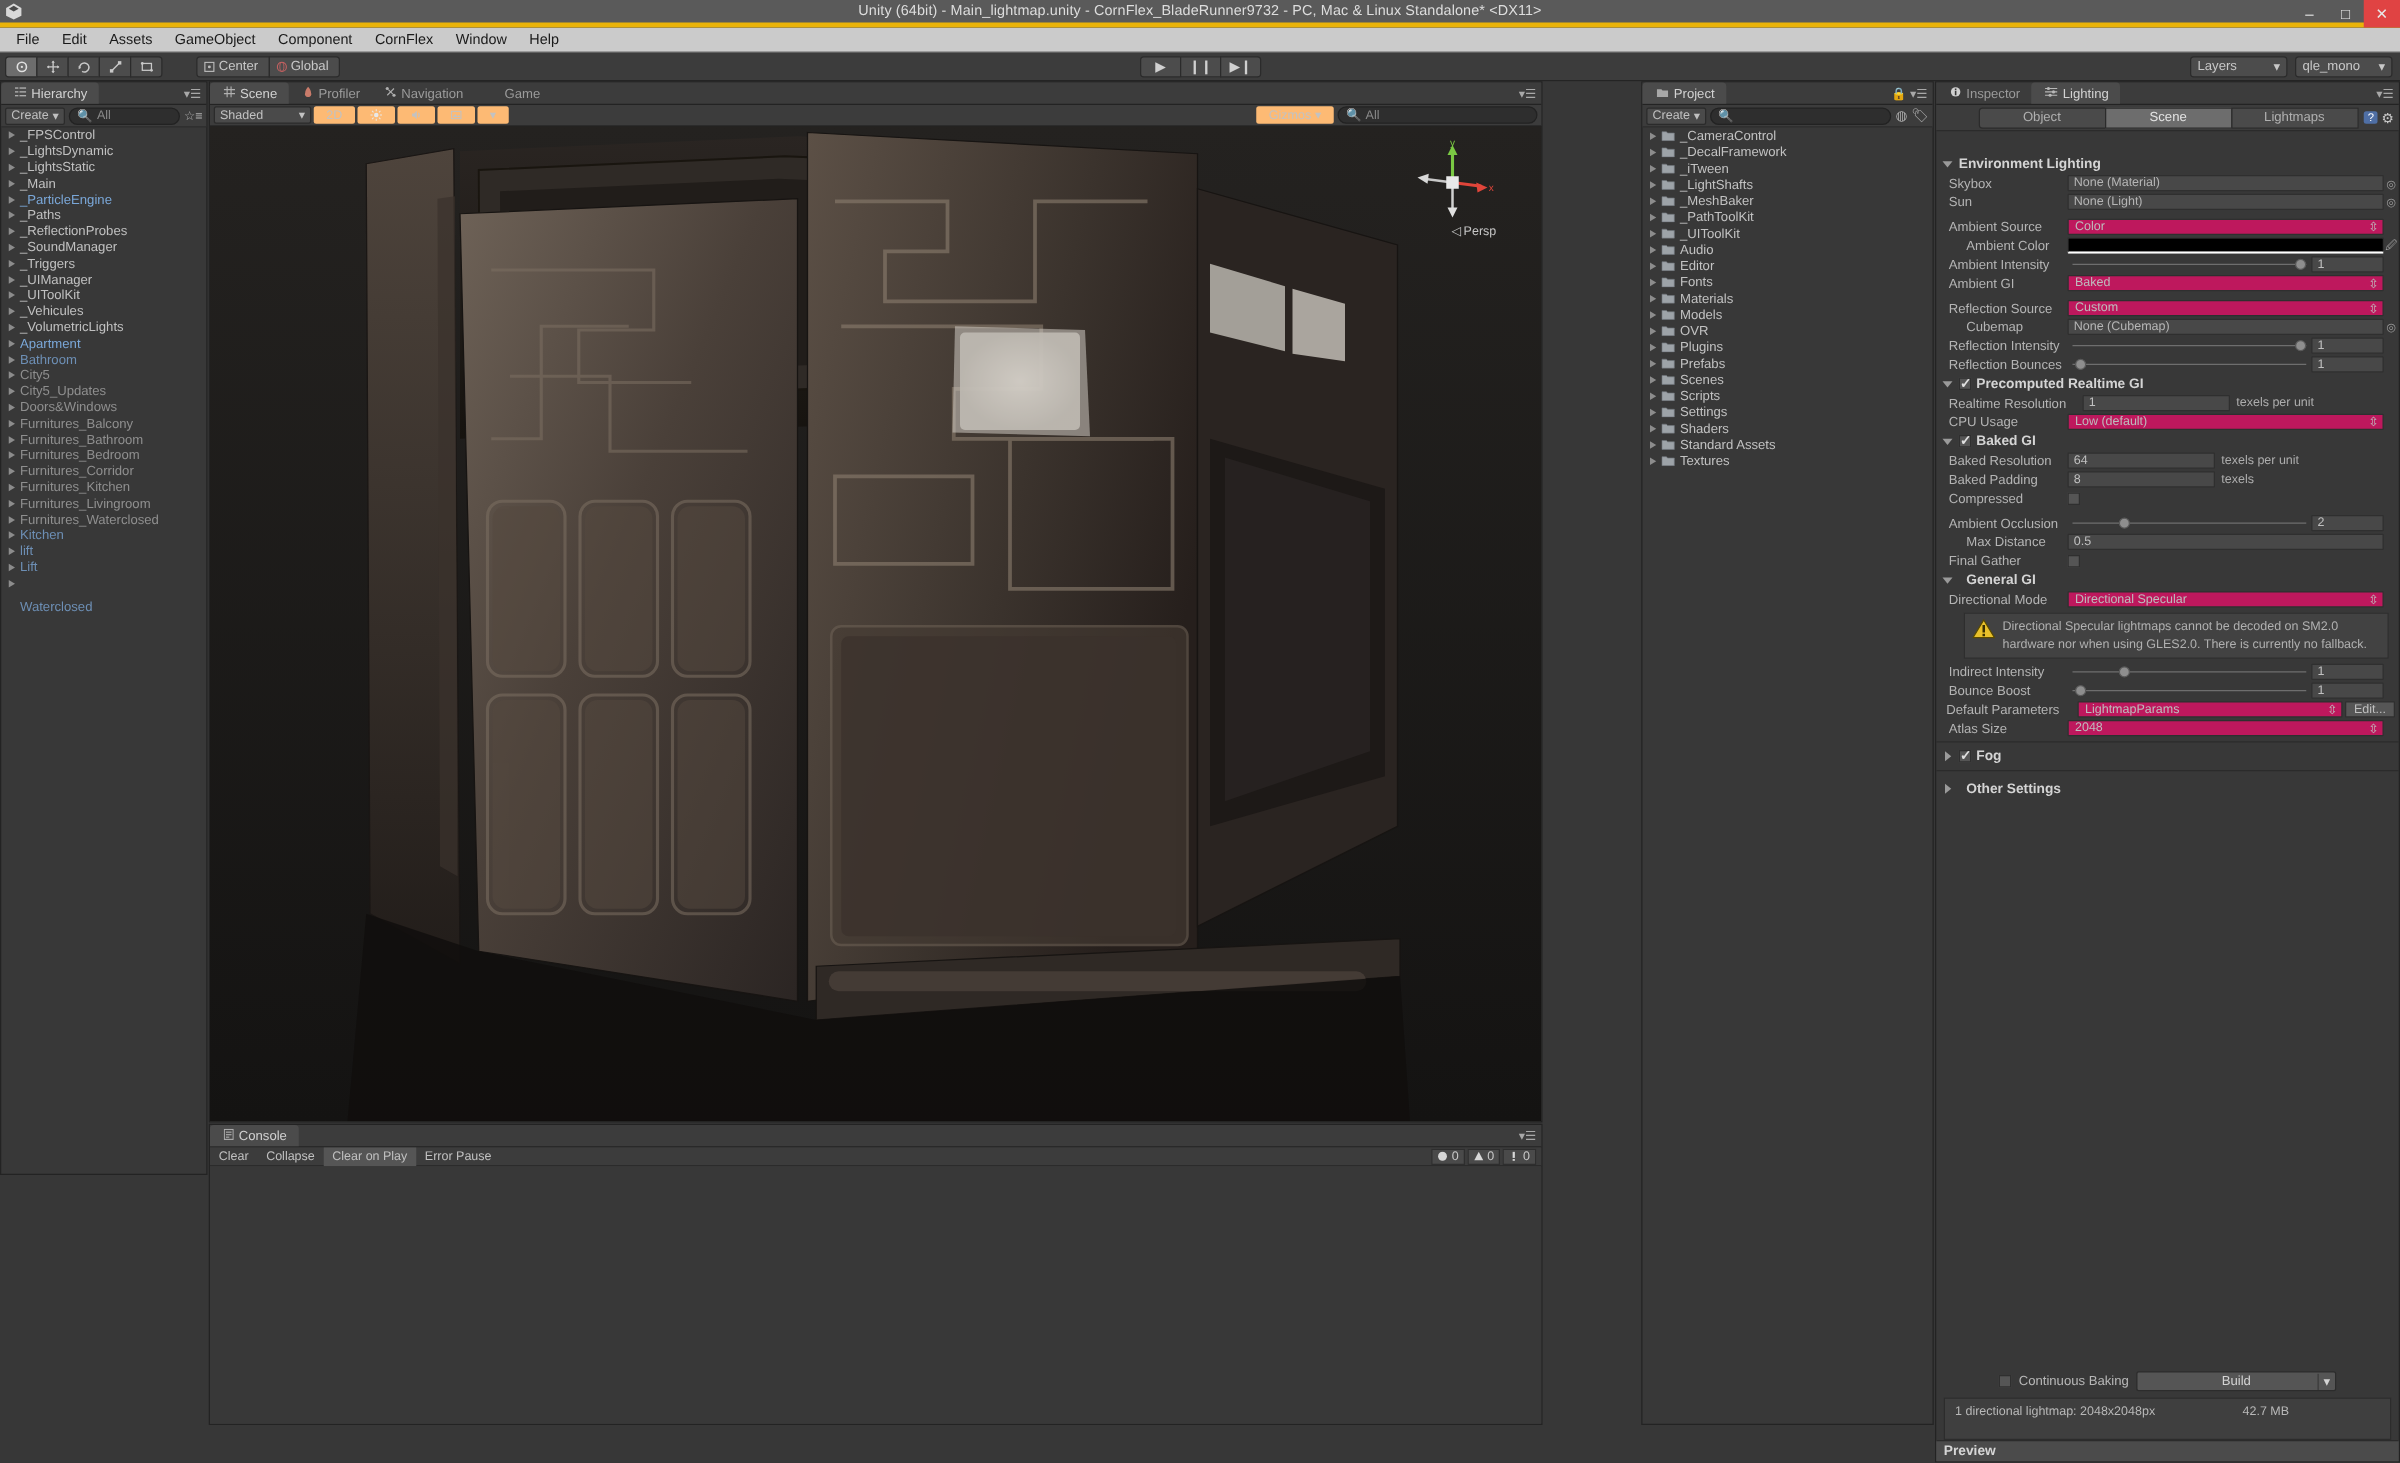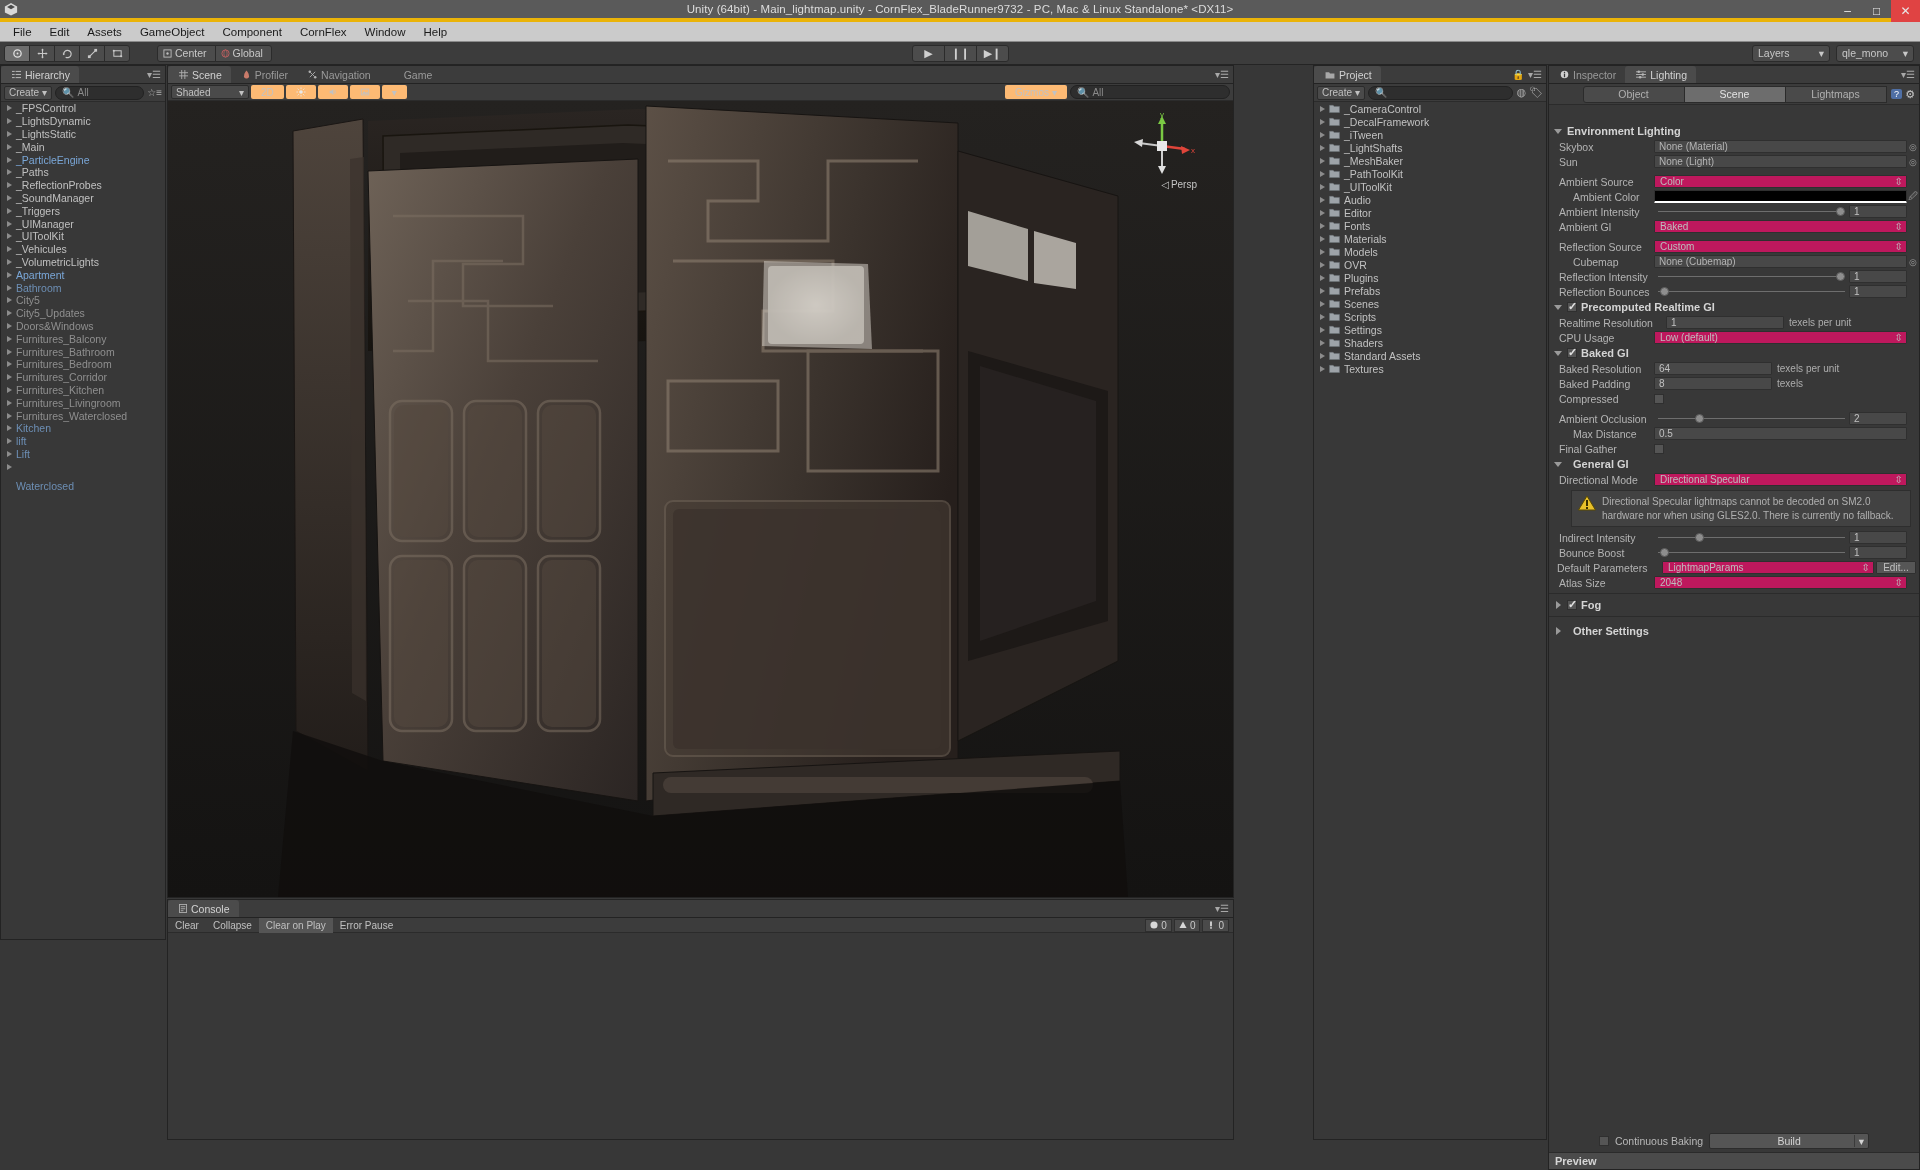--- a/index.html
+++ b/index.html
@@ -1120,17 +1120,21 @@
 
     <div class="insp-footer">
       <div class="bake-row">
         <span class="chk"></span>
         <span style="font-size:10.5px;">Continuous Baking</span>
         <div class="build-btn">
           <span>Build</span>
           <span style="position:absolute;right:4px;border-left:1px solid #3a3a3a;padding-left:4px;">▾</span>
         </div>
       </div>
+      <div class="lm-info">
+        <span style="flex:1;">1 directional lightmap: 2048x2048px</span>
+        <span style="width:110px;">42.7 MB</span>
+      </div>
       <div class="preview-bar">Preview</div>
     </div>
   </div>
 
 </div>
 
 </body></html>

